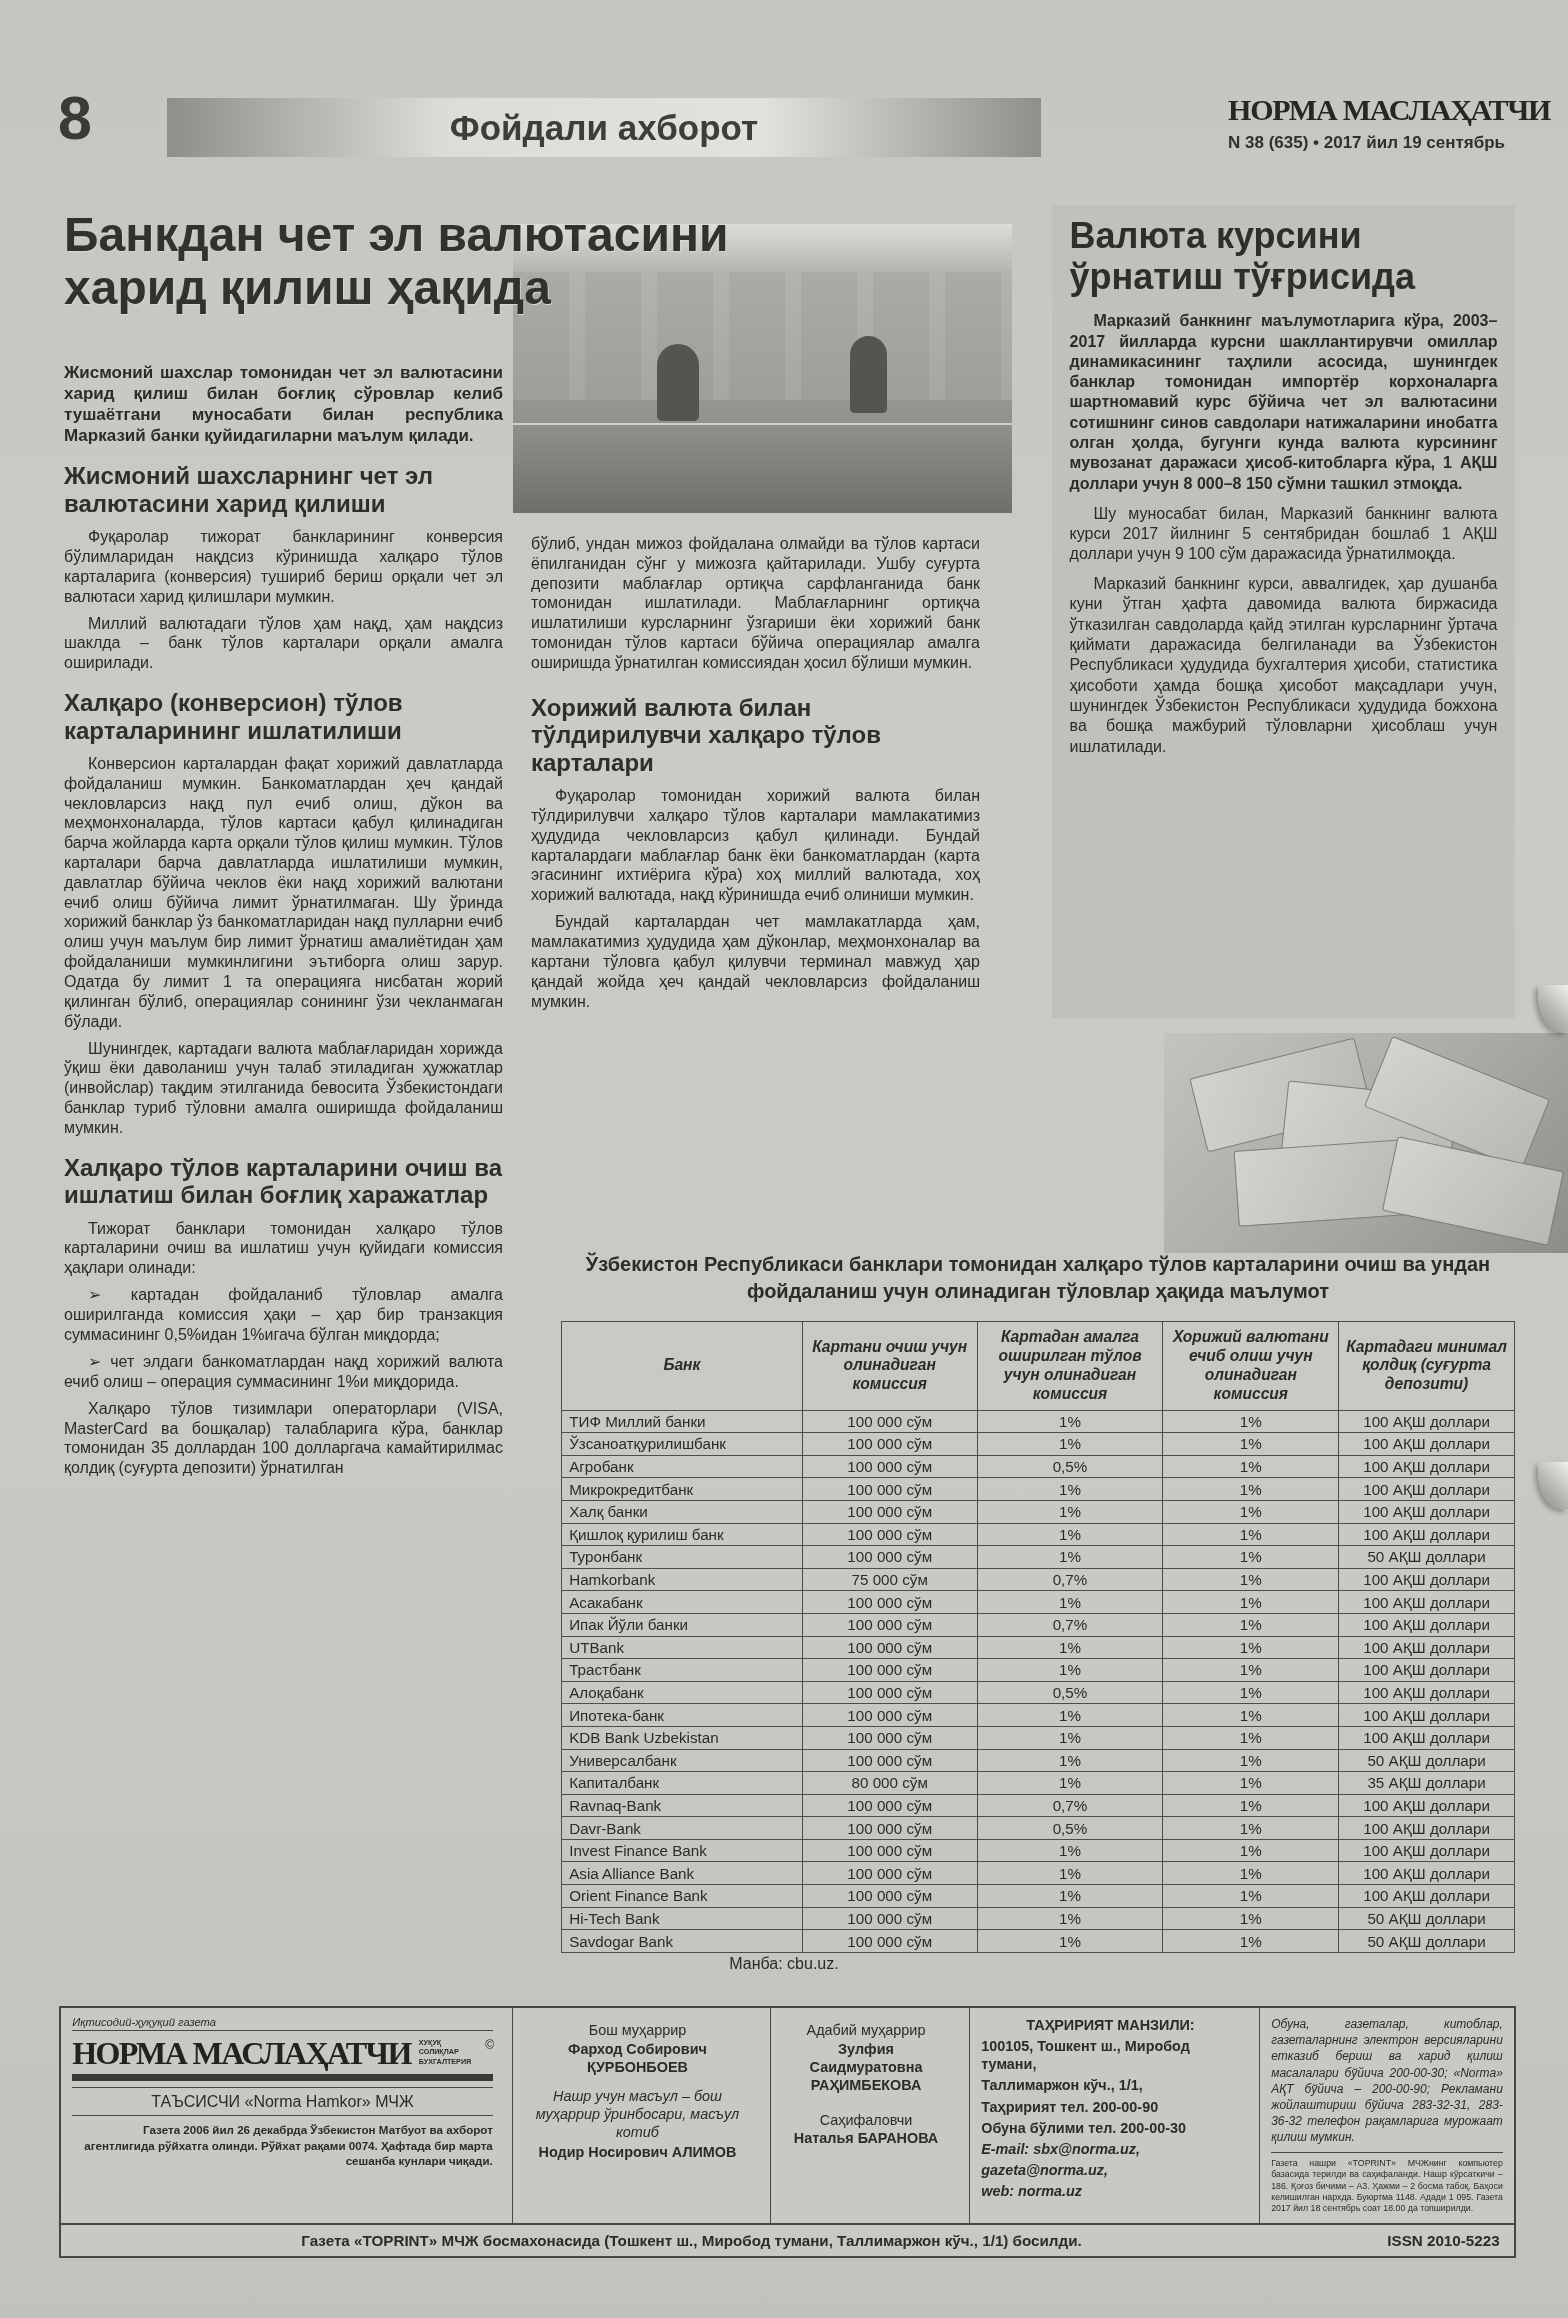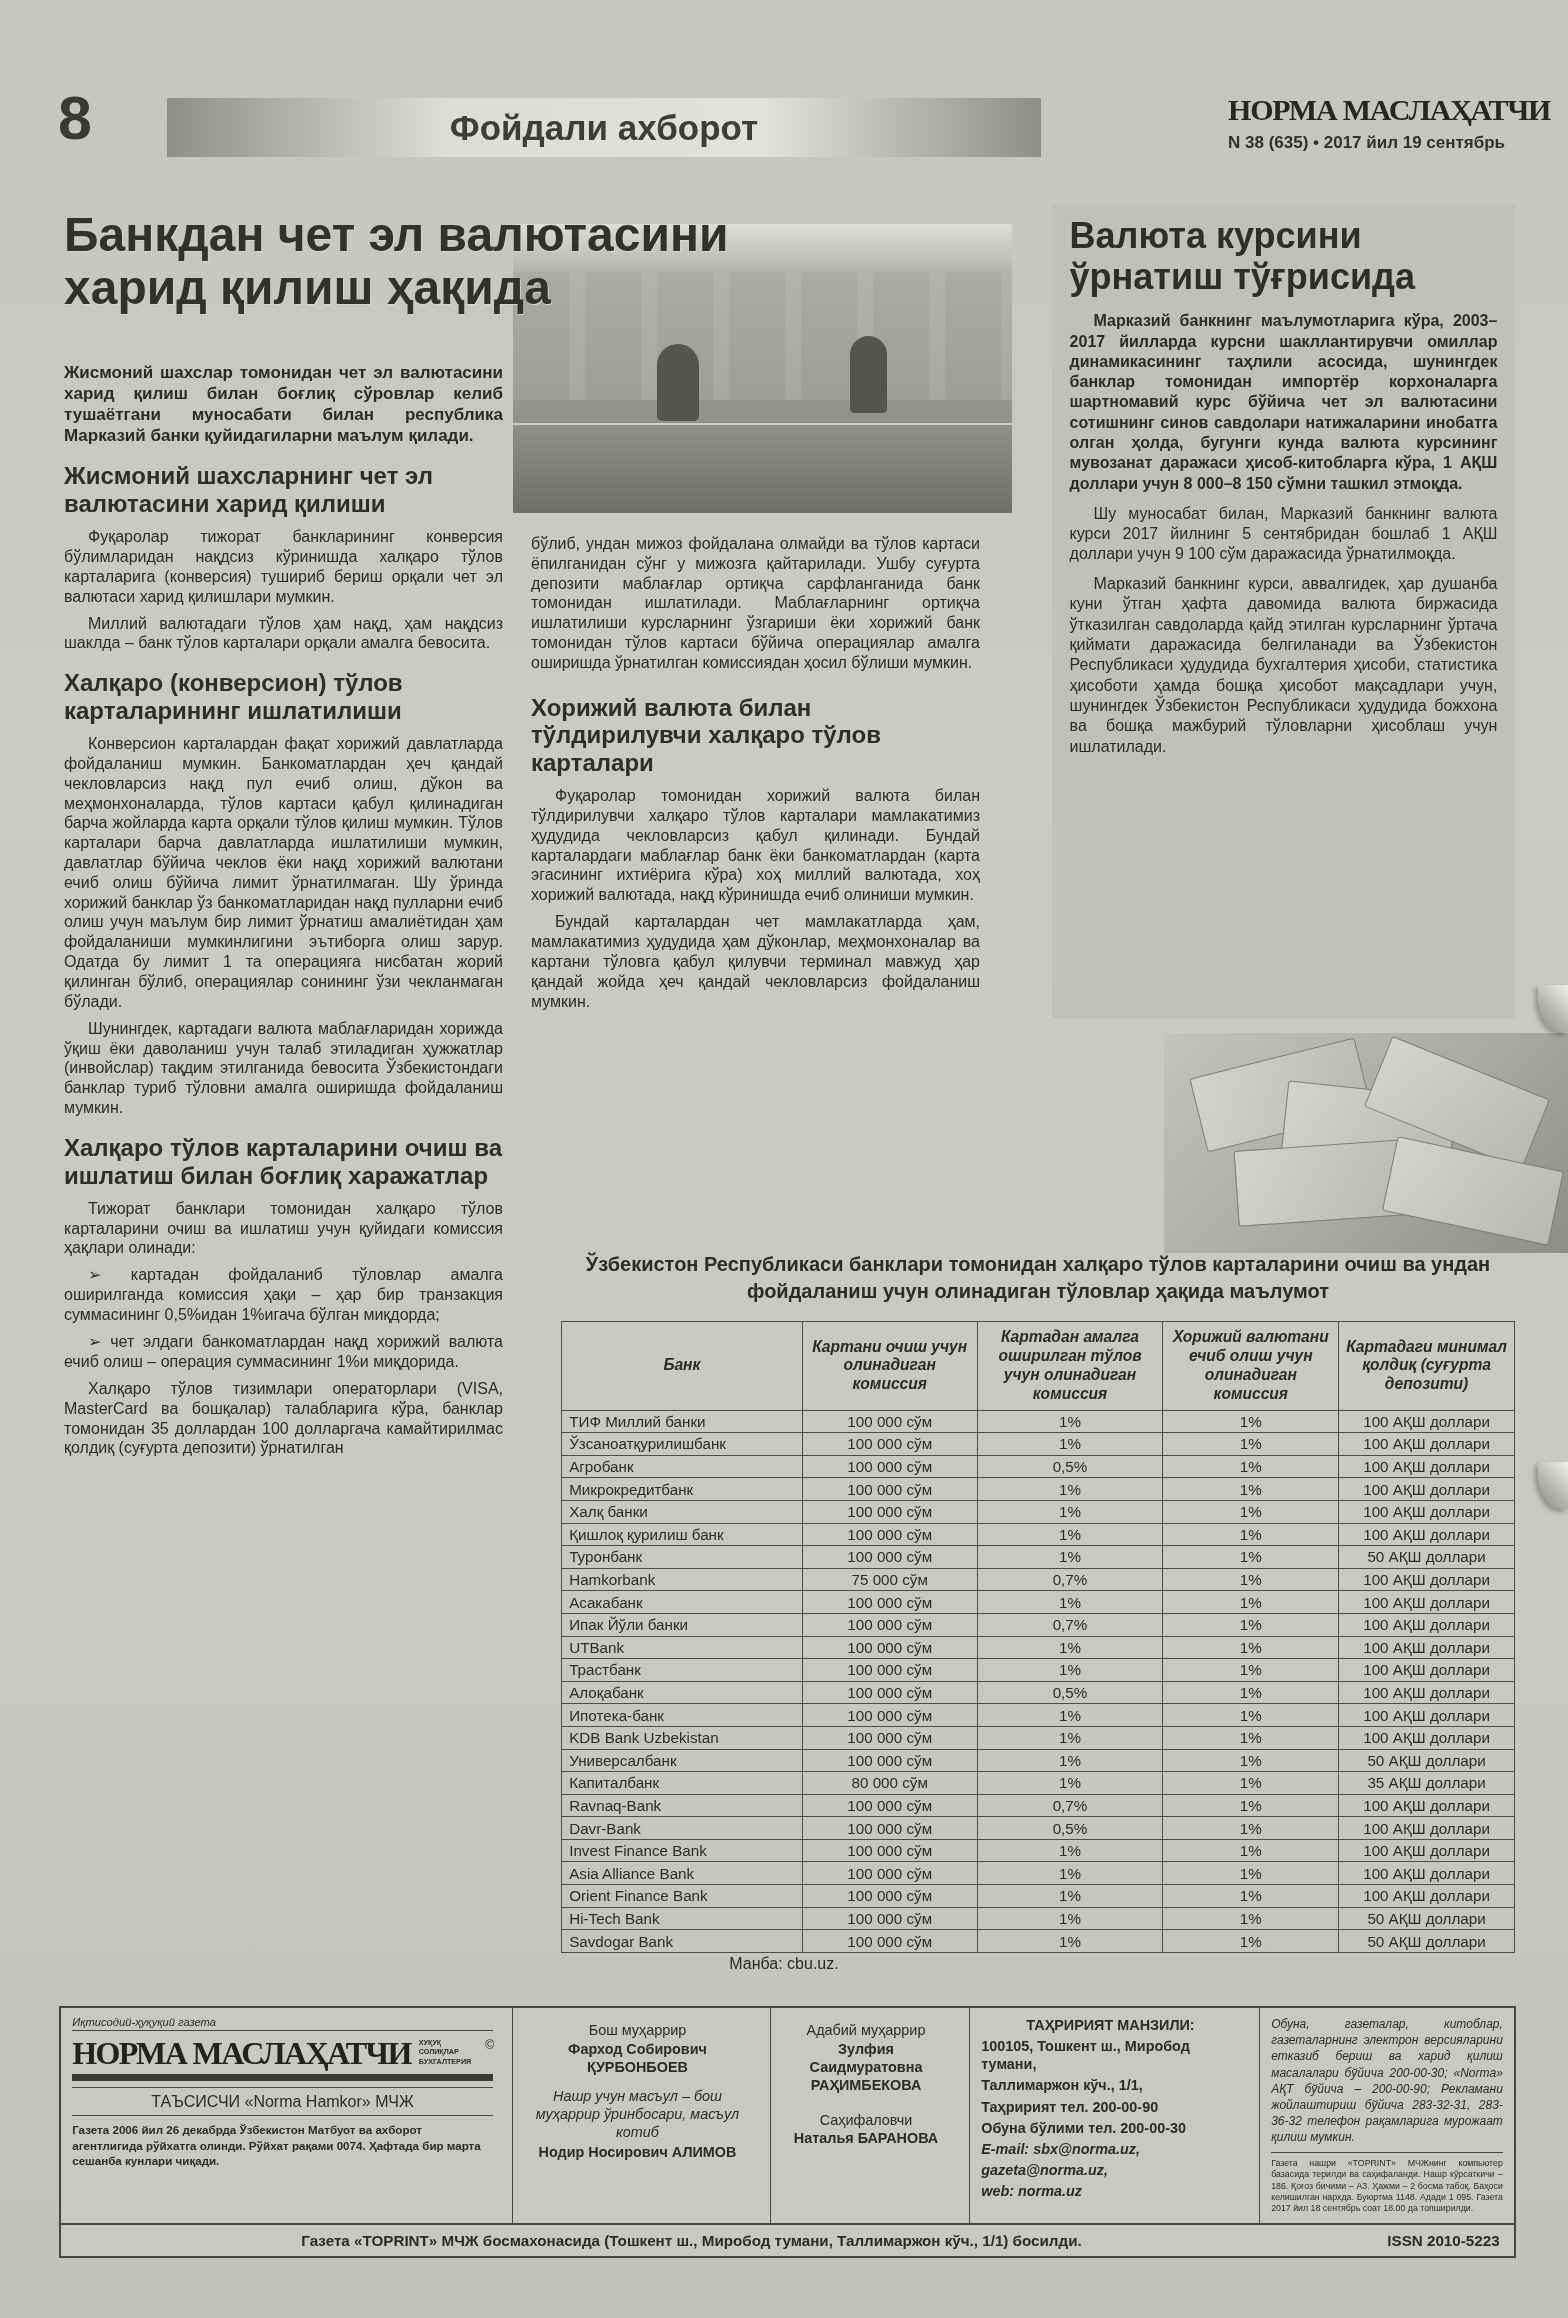--- a/index.html
+++ b/index.html
@@ -85,21 +85,21 @@
   .f-colD { width:282px; font-weight:bold; }
   .f-colE { flex:1; }
   .f-type { font-size:11.2px; font-style:italic; border-bottom:1.2px solid #47463f; padding-bottom:2.4px; margin-bottom:3.2px; }
   .f-logo-row { display:flex; align-items:flex-start; gap:8px; }
   .f-logo { font-family:"Liberation Serif", serif; font-weight:bold; font-size:32px; letter-spacing:-1.6px; color:#22221e; white-space:nowrap; }
   .f-logo-side { display:flex; gap:14px; align-items:flex-start; padding-top:3.2px; }
   .f-topics { font-size:7.2px; font-weight:bold; line-height:1.35; white-space:pre-line; }
   .f-copy { font-size:12px; }
   .f-logo-bar { height:7.2px; background:#3b3a35; margin:2.4px 0 5.6px; }
   .f-founder { text-align:center; font-size:16px; padding:4.8px 0; border-top:1.2px solid #47463f; border-bottom:1.2px solid #47463f; }
-  .f-reg { text-align:left; font-weight:bold; font-size:11.6px; line-height:1.35; padding-top:5.6px; }
+  .f-reg { text-align:right; font-weight:bold; font-size:11.6px; line-height:1.35; padding-top:5.6px; }
   .f-label { margin-top:6.4px; }
   .f-name { font-weight:bold; margin-top:1.6px; line-height:1.25; }
   .f-resp { font-style:italic; margin-top:11.2px; line-height:1.25; }
   .f-colD div { margin-bottom:3.2px; line-height:1.25; }
   .f-addr-title { text-align:center; margin-bottom:6.4px; }
   .f-email { font-style:italic; }
   .f-sub { font-style:italic; font-size:12px; line-height:1.35; text-align:justify; }
   .f-prod { border-top:1.2px solid #47463f; margin-top:6.4px; padding-top:4.8px; font-size:8.8px; line-height:1.3; text-align:justify; }
   .imprint-bottom { display:flex; align-items:center; border-top:2px solid #47463f; padding:7.2px 14.4px; font-weight:bold; font-size:15.2px; }
   .printing { flex:1; text-align:center; }
@@ -131,21 +131,21 @@
     <div class="pb-wall"></div>
     <div class="pb-person pb-p1"></div>
     <div class="pb-person pb-p2"></div>
     <div class="pb-desk"></div>
   </div>
 
   <div class="col col1">
     <p class="lead">Жисмоний шахслар томонидан чет эл валютасини харид қилиш билан боғлиқ сўровлар келиб тушаётгани муносабати билан республика Марказий банки қуйидагиларни маълум қилади.</p>
     <h2>Жисмоний шахсларнинг чет эл валютасини харид қилиши</h2>
     <p>Фуқаролар тижорат банкларининг конверсия бўлимларидан нақдсиз кўринишда халқаро тўлов карталарига (конверсия) тушириб бериш орқали чет эл валютаси харид қилишлари мумкин.</p>
-    <p>Миллий валютадаги тўлов ҳам нақд, ҳам нақдсиз шаклда – банк тўлов карталари орқали амалга бевосита.</p>
+    <p>Миллий валютадаги тўлов ҳам нақд, ҳам нақдсиз шаклда – банк тўлов карталари орқали амалга оширилади.</p>
     <h2>Халқаро (конверсион) тўлов карталарининг ишлатилиши</h2>
     <p>Конверсион карталардан фақат хорижий давлатларда фойдаланиш мумкин. Банкоматлардан ҳеч қандай чекловларсиз нақд пул ечиб олиш, дўкон ва меҳмонхоналарда, тўлов картаси қабул қилинадиган барча жойларда карта орқали тўлов қилиш мумкин. Тўлов карталари барча давлатларда ишлатилиши мумкин, давлатлар бўйича чеклов ёки нақд хорижий валютани ечиб олиш бўйича лимит ўрнатилмаган. Шу ўринда хорижий банклар ўз банкоматларидан нақд пулларни ечиб олиш учун маълум бир лимит ўрнатиш амалиётидан ҳам фойдаланиши мумкинлигини эътиборга олиш зарур. Одатда бу лимит 1 та операцияга нисбатан жорий қилинган бўлиб, операциялар сонининг ўзи чекланмаган бўлади.</p>
     <p>Шунингдек, картадаги валюта маблағларидан хорижда ўқиш ёки даволаниш учун талаб этиладиган ҳужжатлар (инвойслар) тақдим этилганида бевосита Ўзбекистондаги банклар туриб тўловни амалга оширишда фойдаланиш мумкин.</p>
     <h2>Халқаро тўлов карталарини очиш ва ишлатиш билан боғлиқ харажатлар</h2>
     <p>Тижорат банклари томонидан халқаро тўлов карталарини очиш ва ишлатиш учун қуйидаги комиссия ҳақлари олинади:</p>
     <p>➢ картадан фойдаланиб тўловлар амалга оширилганда комиссия ҳақи – ҳар бир транзакция суммасининг 0,5%идан 1%игача бўлган миқдорда;</p>
     <p>➢ чет элдаги банкоматлардан нақд хорижий валюта ечиб олиш – операция суммасининг 1%и миқдорида.</p>
     <p>Халқаро тўлов тизимлари операторлари (VISA, MasterCard ва бошқалар) талабларига кўра, банклар томонидан 35 доллардан 100 долларгача камайтирилмас қолдиқ (суғурта депозити) ўрнатилган</p>
   </div>
 

